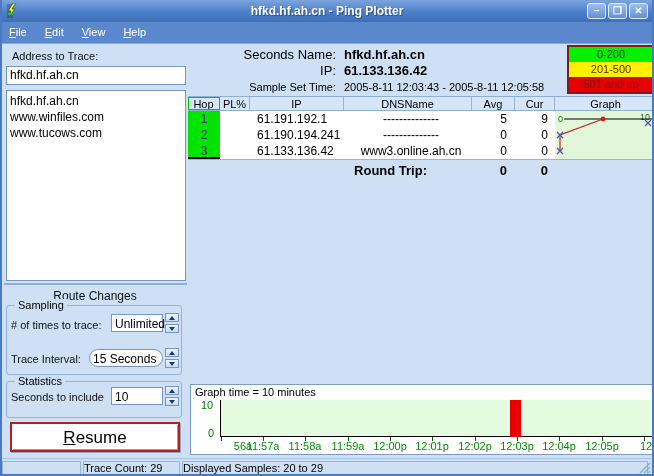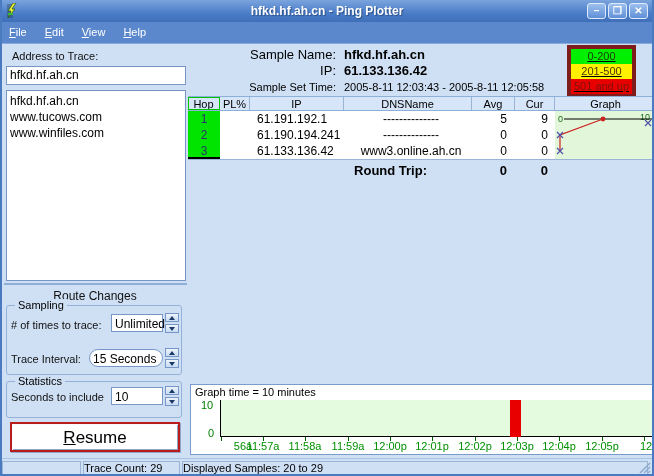--- a/index.html
+++ b/index.html
@@ -41,21 +41,21 @@
   .tri-down { width:0; height:0; border-left:3px solid transparent; border-right:3px solid transparent; border-top:4px solid #1c3a68; }
   .resume-btn { position:absolute; left:8px; top:422px; width:170px; height:30px; background:#ffffff;
                 border:2px solid #b91c1c; box-shadow:inset 1px 1px 0 #f6faff, inset -1px -1px 0 #90a8c8, 1px 1px 0 #90a8c8;
                 font-size:17px; text-align:center; line-height:28px; color:#000; }
 
   
   .info-label { position:absolute; width:148px; left:186px; text-align:right; }
   .info-value { position:absolute; left:342px; }
   .big { font-size:13px; }
   .bold { font-weight:bold; }
-  .legend { position:absolute; left:565px; top:45px; width:69px; border:4px solid #7f1d1d;text-decoration:underline; }
+  .legend { position:absolute; left:565px; top:45px; width:88px; border:2px solid #7f1d1d; }
   .legend-row { height:15px; line-height:15px; text-align:center; font-size:11px; }
   .legend-green { background:#00f000; color:#1a3a00; }
   .legend-yellow { background:#fff000; color:#4a3a00; }
   .legend-red { background:#e80000; color:#7e1010; }
 
   
   .tbl-header { position:absolute; left:186px; top:96px; width:468px; height:15px; display:flex;
                 background:#d6e6f8; border-top:1px solid #8db0d9; border-bottom:1px solid #8db0d9; }
   .th { line-height:14px; text-align:center; border-right:1px solid #9ab4d6; overflow:hidden; }
   .th-hop { outline:1px solid #00c400; outline-offset:-1px; }
@@ -118,22 +118,22 @@
     <div class="menu-item fl">File</div>
     <div class="menu-item fl">Edit</div>
     <div class="menu-item fl">View</div>
     <div class="menu-item fl">Help</div>
   </div>
 
   <div class="label" style="position:absolute; left:10px; top:50px;">Address to Trace:</div>
   <div class="text-input" style="left:4px; top:66px; width:180px; height:19px; font-size:12px;">hfkd.hf.ah.cn</div>
   <div class="listbox" style="left:4px; top:90px; width:180px; height:191px;">
     <div class="list-item">hfkd.hf.ah.cn</div>
+    <div class="list-item">www.winfiles.com</div>
     <div class="list-item">www.tucows.com</div>
-    <div class="list-item">www.winfiles.com</div>
   </div>
   <div class="splitter"></div>
   <div class="label" style="position:absolute; left:0; top:289px; width:186px; text-align:center; font-size:12px;">Route Changes</div>
 
   <div class="groupbox" style="left:4px; top:305px; width:176px; height:70px;">
     <div class="gb-legend">Sampling</div>
     <div class="label" style="position:absolute; left:4px; top:13px;"># of times to trace:</div>
     <div class="spin-field" style="left:104px; top:8px; width:52px;">Unlimited</div>
     <div class="spin-btns" style="left:158px; top:7px;">
       <div class="spin-up">
@@ -164,21 +164,21 @@
           <div class="tri-up"></div>
         </div>
       <div class="spin-down">
           <div class="tri-down"></div>
         </div>
     </div>
   </div>
 
   <div class="resume-btn fl">Resume</div>
 
-  <div class="info-label big" style="top:47px;">Sample Name:</div>
+  <div class="info-label big" style="top:47px;">Seconds Name:</div>
   <div class="info-value big bold" style="top:47px;">hfkd.hf.ah.cn</div>
   <div class="info-label big" style="top:63px;">IP:</div>
   <div class="info-value big bold" style="top:63px;">61.133.136.42</div>
   <div class="info-label" style="top:81px;">Sample Set Time:</div>
   <div class="info-value" style="top:81px;">2005-8-11 12:03:43 - 2005-8-11 12:05:58</div>
 
   <div class="legend">
     <div class="legend-row legend-green">0-200</div>
     <div class="legend-row legend-yellow">201-500</div>
     <div class="legend-row legend-red">501 and up</div>

